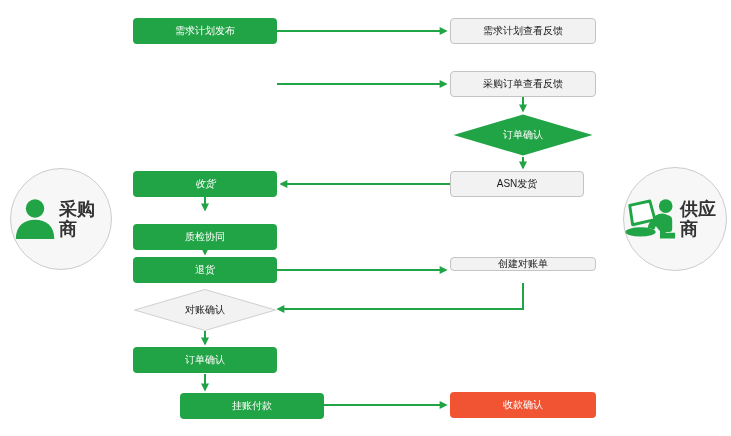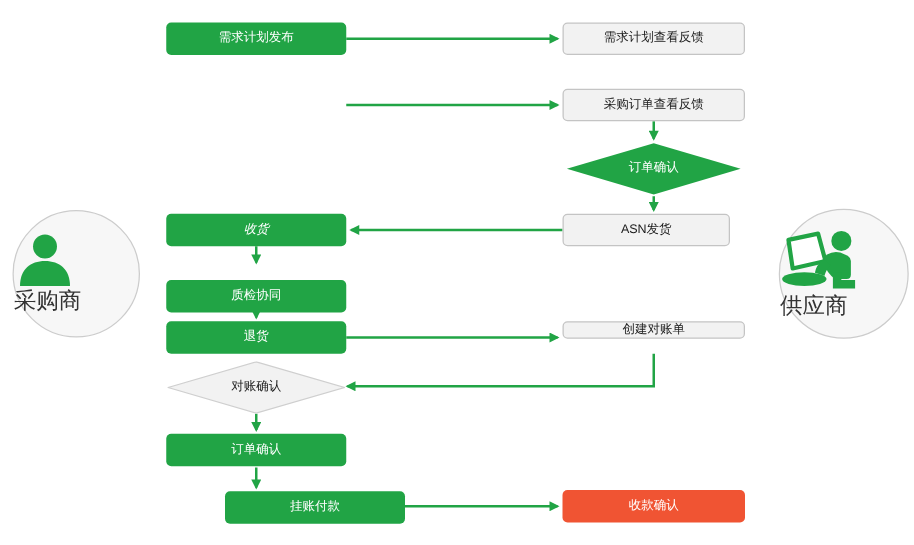--- a/index.html
+++ b/index.html
@@ -47,21 +47,21 @@
   .n-demand-feedback{left:450px;top:18px;width:146px;height:26px;}
   .n-po-feedback{left:450px;top:71px;width:146px;height:26px;}
   .n-order-confirm{left:453px;top:114px;width:140px;height:42px;}
   .n-asn{left:450px;top:171px;width:134px;height:26px;}
   .n-statement{left:450px;top:257px;width:146px;height:14px;}
   .n-receipt{left:450px;top:392px;width:146px;height:26px;}
 
   .actor{
     position:absolute;border-radius:50%;background:var(--circle-bg);
     border:1px solid var(--circle-border);box-sizing:border-box;
-    display:flex;flex-direction:column;align-items:flex-start;justify-content:center;
+    display:flex;align-items:center;justify-content:center;font-weight:bold;
   }
   .actor-left{left:10px;top:168px;width:102px;height:102px;}
   .actor-right{left:623px;top:167px;width:104px;height:104px;}
   .actor-label{font-size:18px;color:#333;margin-top:2px;line-height:1.1;}
   .actor .icon-green{fill:var(--green);}
   .actor .icon-screen{fill:#fff;stroke:var(--green);stroke-width:4;stroke-linejoin:round;}
 </style>
 </head>
 <body>
 

